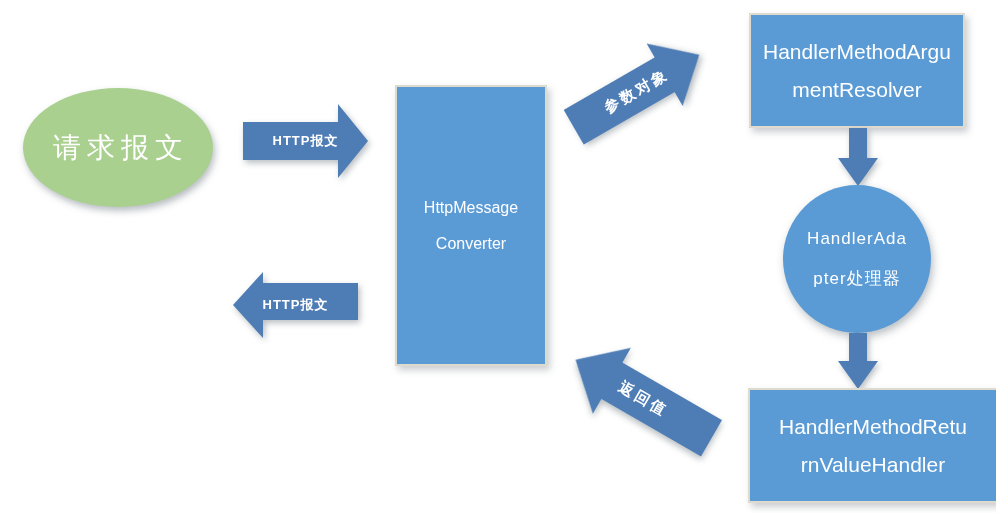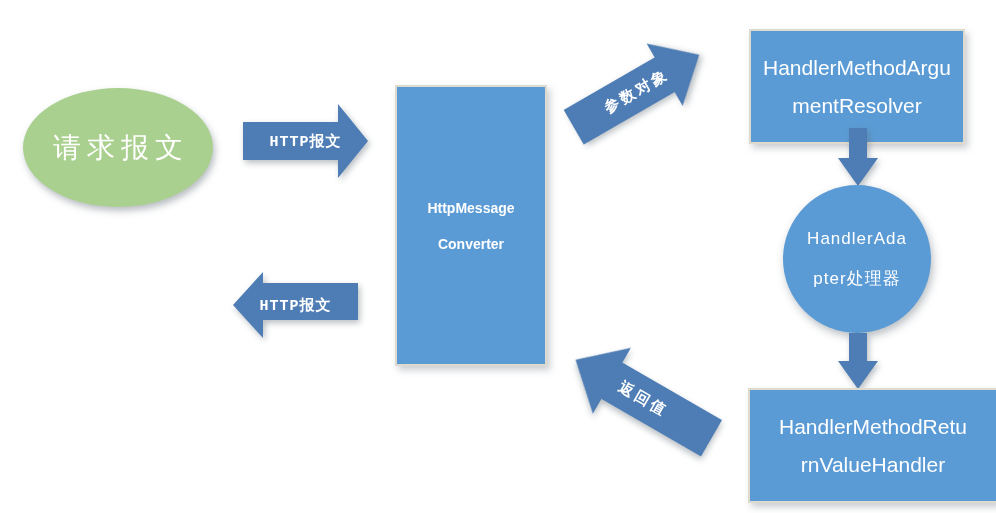--- a/index.html
+++ b/index.html
@@ -27,47 +27,47 @@
     font-size: 28px; letter-spacing: 6px; font-weight: 400;
   }
   .ellipse .lbl { text-indent: 6px; }
 
   .bluebox {
     background: var(--node-blue);
     border: 2px solid var(--box-border);
     box-shadow: 3px 4px 7px rgba(100,110,120,0.35);
   }
 
-  .converter { font-size: 14px; line-height: 36px; font-weight: bold; }
+  .converter { font-size: 16px; line-height: 36px; }
   .bigbox    { font-size: 21px; line-height: 38px; }
 
   .circle {
     background: var(--node-blue);
     border-radius: 50%;
     box-shadow: 2px 4px 8px rgba(100,110,120,0.45);
     font-size: 17px; line-height: 40px; letter-spacing: 1px;
   }
 
   .arrow { position: absolute; display: flex; align-items: center; justify-content: center; }
   .arrow svg { position: absolute; inset: 0; overflow: visible;
                filter: drop-shadow(2px 3px 3px rgba(100,110,120,0.45)); }
   .arrow polygon { fill: var(--arrow-blue); }
   .arrow .lbl { position: relative; color: var(--text-white); font-weight: bold; }
 
-  .lbl-http  { font-size: 15px; letter-spacing: 1px; font-family: Liberation Mono, monospace; }
+  .lbl-http  { font-size: 13px; letter-spacing: 1px; }
   .lbl-diag  { font-size: 15px; letter-spacing: 3px; }
 
   .rot-ccw { transform: rotate(-30deg); }
   .rot-cw  { transform: rotate(30deg); }
 
   
   #node-request   { left: 23px;  top: 88px;  width: 190px; height: 119px; }
   #node-response  { left: 23px;  top: 245px; width: 190px; height: 113px; }
   #node-converter { left: 395px; top: 85px;  width: 152px; height: 281px; }
-  #node-resolver  { left: 749px; top: 13px;  width: 216px; height: 115px; margin-top: 16px; }
+  #node-resolver  { left: 749px; top: 13px;  width: 216px; height: 115px; }
   #node-adapter   { left: 783px; top: 185px; width: 148px; height: 148px; }
   #node-returnh   { left: 748px; top: 388px; width: 250px; height: 115px; }
 
   #arrow-http-request  { left: 243px; top: 104px; width: 125px; height: 74px; }
   #arrow-http-response { left: 233px; top: 272px; width: 125px; height: 66px; }
   #arrow-param-object  { left: 564px; top: 55px;  width: 145px; height: 72px; }
   #arrow-return-value  { left: 565px; top: 361px; width: 157px; height: 76px; }
   #arrow-resolver-to-adapter { left: 838px; top: 128px; width: 40px; height: 58px; }
   #arrow-adapter-to-returnh  { left: 838px; top: 333px; width: 40px; height: 56px; }
 </style>

